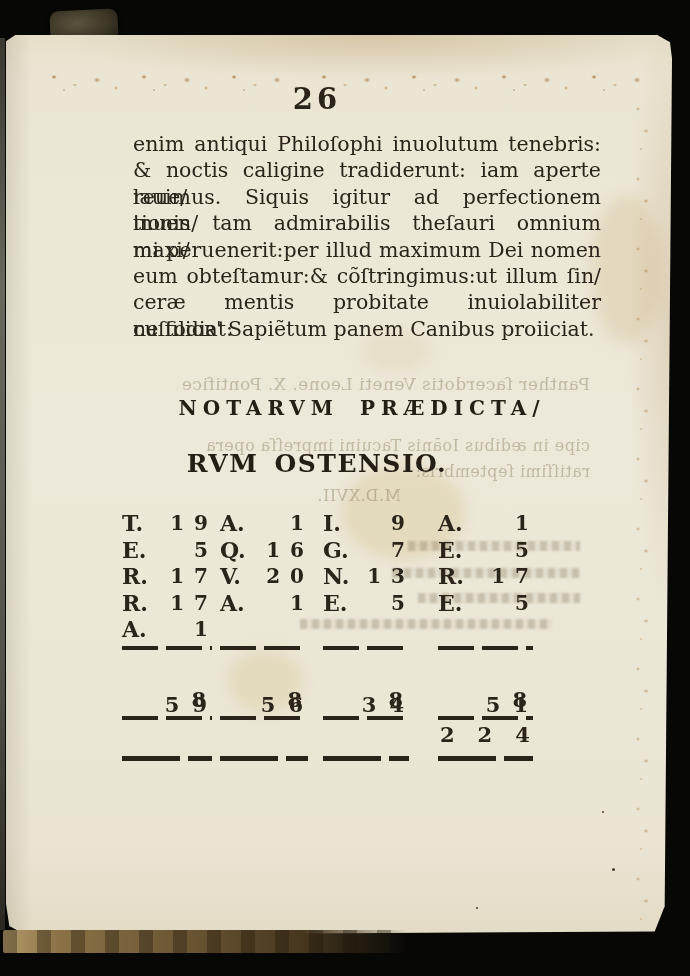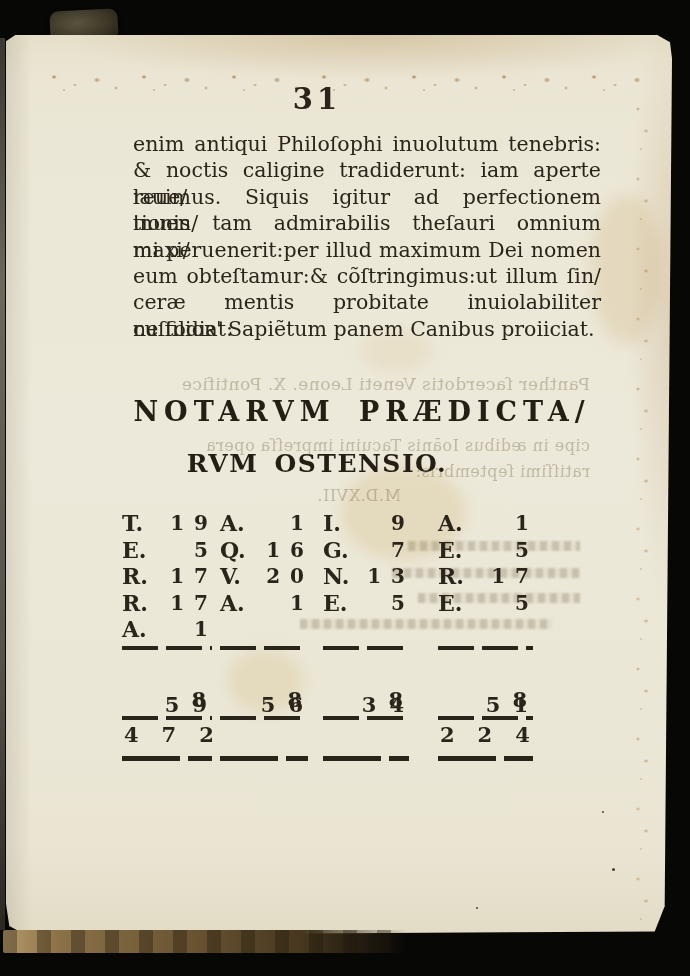--- a/index.html
+++ b/index.html
@@ -94,21 +94,21 @@
   .bodytext{
     position:absolute; left:133px; top:131px; width:468px;
     font-size:20.5px; line-height:26.4px; color:var(--ink);
   }
   .bl{height:26.4px; white-space:nowrap;}
   .bl.j{text-align:justify; text-align-last:justify; white-space:normal;}
   .heading{
     position:absolute; left:128px; width:468px; text-align:center;
     font-weight:bold; color:#241e14; white-space:nowrap;
   }
-  .heading.h1{top:396px; font-size:27px; letter-spacing:6px; word-spacing:8px;}
+  .heading.h1{top:396px; font-size:20px; letter-spacing:6px; word-spacing:8px;}
   .heading.h2{top:449px; font-size:25px; letter-spacing:1.5px; word-spacing:6px; padding-right:90px; width:378px;}
   
   .ws-col{position:absolute; top:510px; height:254px; color:var(--ink); font-weight:bold; font-size:22px;}
   .ws-col.c0{left:122px; width:90px;}
   .ws-col.c1{left:220px; width:88px;}
   .ws-col.c2{left:323px; width:86px;}
   .ws-col.c3{left:438px; width:95px;}
   .lrow{position:absolute; left:0; right:0; height:26px;}
   .lrow.r0{top:0;} .lrow.r1{top:26.5px;} .lrow.r2{top:53px;} .lrow.r3{top:79.5px;} .lrow.r4{top:106px;}
   .ll{position:absolute; left:0;}
@@ -145,21 +145,21 @@
 
   <div class="ghost-line g0">Panther ſacerdotis Veneti Leone. X. Pontifice</div>
   <div class="ghost-line g1">cipe in ædibus Ioānis Tacuini impreſſa opera</div>
   <div class="ghost-line g2">ratiſſimi      ſeptembris:</div>
   <div class="ghost-line g3">M.D.XVII.</div>
   <div class="ghost-bar b1"></div>
   <div class="ghost-bar b2"></div>
   <div class="ghost-bar b3"></div>
   <div class="ghost-bar b4"></div>
 
-  <div class="pagenum">31</div>
+  <div class="pagenum">26</div>
 
   <div class="bodytext">
     <div class="bl j">enim antiqui Philoſophi inuolutum tenebris:</div>
     <div class="bl j">&amp; noctis caligine tradiderunt: iam aperte reue/</div>
     <div class="bl j">lauimus. Siquis igitur ad perfectionem inuen/</div>
     <div class="bl j">tionis tam admirabilis theſauri omnium maxi/</div>
     <div class="bl j">mi peruenerit:per illud maximum Dei nomen</div>
     <div class="bl j">eum obteſtamur:&amp; cõſtringimus:ut illum ſin/</div>
     <div class="bl j">ceræ mentis probitate inuiolabiliter cuſtodiat:</div>
     <div class="bl">ne filioʀ' Sapiẽtum panem Canibus proiiciat.</div>
@@ -186,21 +186,20 @@
       <span class="lv">17</span>
     </div>
     <div class="lrow r4">
       <span class="ll">A.</span>
       <span class="lv">1</span>
     </div>
     <div class="rl rule1"></div>
     <div class="sumv">59</div>
     <div class="multv">8</div>
     <div class="rl rule2"></div>
-    <div class="prodv">472</div>
     <div class="rl rule3"></div>
   </div>
 
   <div class="ws-col c1">
     <div class="lrow r0">
       <span class="ll">A.</span>
       <span class="lv">1</span>
     </div>
     <div class="lrow r1">
       <span class="ll">Q.</span>

